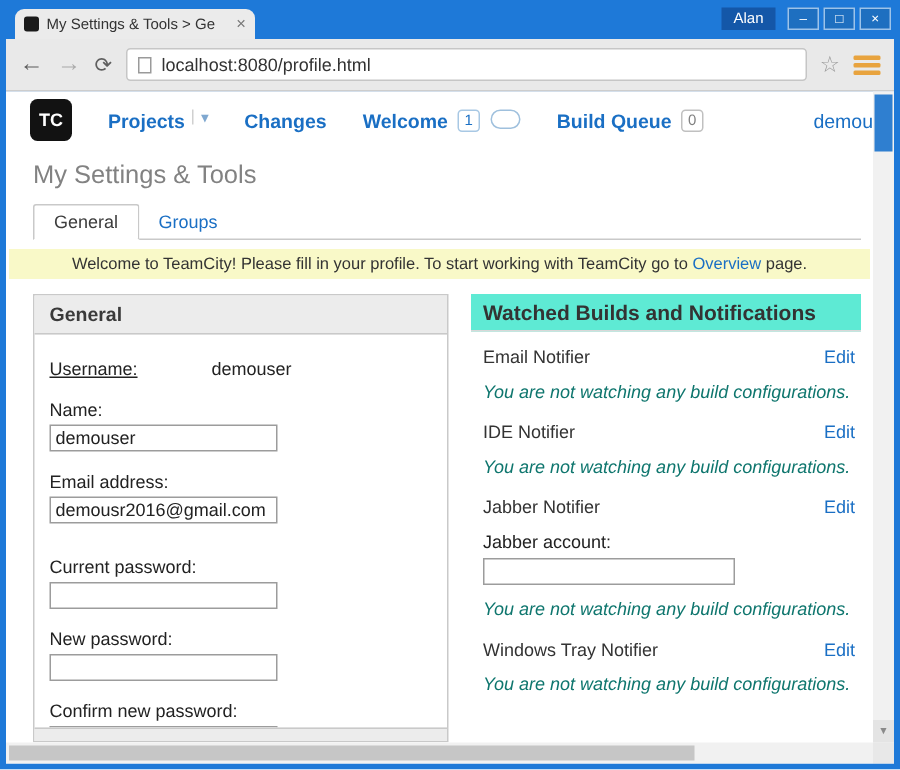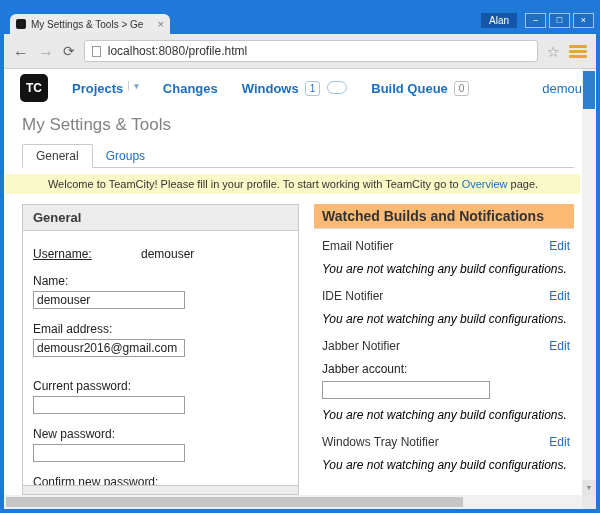--- a/index.html
+++ b/index.html
@@ -1,19 +1,19 @@
 <!DOCTYPE html>
 <html><head>
 <meta charset="utf-8">
 <style>
   * { box-sizing: border-box; margin: 0; padding: 0; }
   html,body { width:600px; height:513px; }
   body { font-family:"Liberation Sans", sans-serif; background:#fff; overflow:hidden; }
 
-  .window { width:600px; height:513px; background:#1e79d8; padding:8px 4px 4px 4px; display:flex; flex-direction:column; }
+  .window { width:600px; height:513px; background:#1e79d8; padding:0 4px 4px 4px; display:flex; flex-direction:column; }
 
   
   .titlebar { height:26px; position:relative; flex:none; }
   .btab { position:absolute; left:6px; bottom:0; width:160px; height:20px; background:#ebebeb; border-radius:6px 6px 0 0; display:flex; align-items:center; padding:0 6px; gap:5px; }
   .btab-favicon { width:10px; height:10px; background:#1a1a1a; border-radius:2px; flex:none; }
   .btab-title { font-size:10px; color:#333; white-space:nowrap; overflow:hidden; flex:1; }
   .btab-close { font-size:11px; color:#777; line-height:10px; flex:none; }
   .win-controls { position:absolute; right:2px; top:5px; display:flex; gap:3px; align-items:center; }
   .user-badge { background:#1457a8; color:#fff; font-size:10px; padding:2px 8px; margin-right:5px; }
   .win-btn { width:21px; height:15px; border:1px solid #9cc3ea; background:#1e6fc0; color:#fff; font-size:9px; line-height:13px; text-align:center; }
@@ -67,26 +67,26 @@
   .box-body { padding:12px 10px 0 10px; font-size:12px; color:#222; flex:1; min-height:0; overflow:hidden; }
   .username-row { display:flex; margin:4px 0 6px 0; }
   .u-label { width:108px; flex:none;text-decoration:underline; }
   .fgroup { margin-top:13px; }
   .fgroup .flabel { display:block; margin-bottom:3px; }
   .fgroup.gap { margin-top:22px; }
   input.text-field { width:152px; height:18px; border:1px solid #9c9c9c; font-size:12px; padding:1px 3px; font-family:"Liberation Sans", sans-serif; color:#222; background:#fff; }
   .box-partial { height:9px; background:#ececec; border-top:1px solid #c9c9c9; flex:none; }
 
   .watched { flex:1; min-width:0; display:flex; flex-direction:column; overflow:hidden; }
-  .watched-header { background:#fdba74; border-bottom:1px solid #d8d8d8; padding:4px 8px; font-weight:bold; font-size:14px; color:#333; flex:none; }
+  .watched-header { background:#5eead4; border-bottom:1px solid #d8d8d8; padding:4px 8px; font-weight:bold; font-size:14px; color:#333; flex:none; }
   .notifier { padding:10px 4px 0 8px; }
   .notifier-top { display:flex; justify-content:space-between; align-items:center; }
   .notifier-title { font-weight:normal; font-size:12px; color:#333; }
   .edit-link { color:#1a6fc4; font-size:12px; text-decoration:none; }
-  .note { font-style:italic; color:#000000; font-size:12px; margin:9px 0 3px 0; }
+  .note { font-style:italic; color:#0f766e; font-size:12px; margin:9px 0 3px 0; }
   .jabber-label { font-size:12px; color:#222; margin:9px 0 4px 0; }
   input.jabber-field { width:168px; height:18px; border:1px solid #9c9c9c; font-size:12px; padding:1px 3px; font-family:"Liberation Sans", sans-serif; background:#fff; }
 </style>
 </head>
 <body>
 
 <div class="window">
 
   <div class="titlebar">
     <div class="btab">
@@ -124,21 +124,21 @@
       <div class="tc-header">
         <div class="tc-logo">TC</div>
         <a class="tc-nav-item">
           <span>Projects</span>
           <span class="caret">▾</span>
         </a>
         <a class="tc-nav-item">
           <span>Changes</span>
         </a>
         <a class="tc-nav-item">
-          <span>Windows</span>
+          <span>Welcome</span>
           <span class="badge">1</span>
           <span class="pill-outline"></span>
         </a>
         <a class="tc-nav-item">
           <span>Build Queue</span>
           <span class="badge gray">0</span>
         </a>
         <a class="tc-user">demou</a>
       </div>
 

